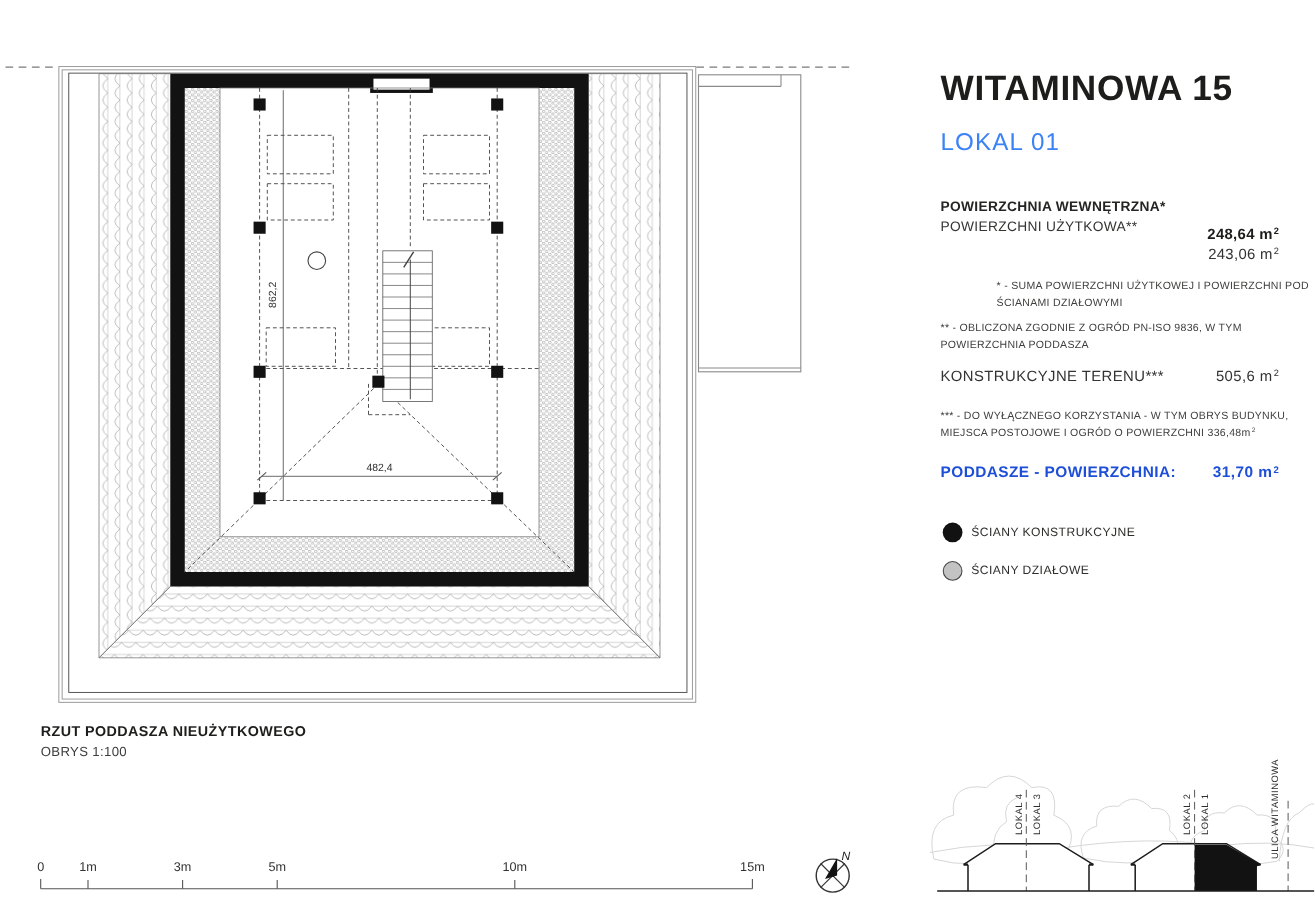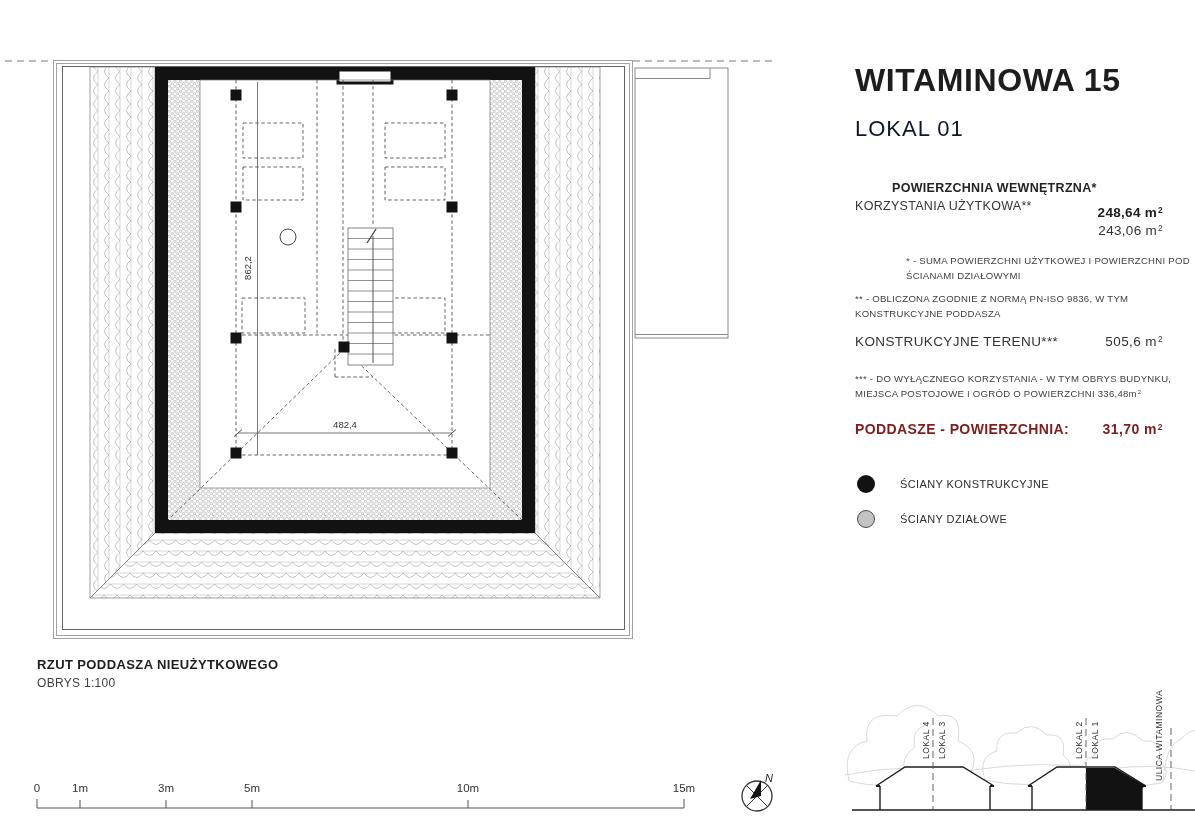--- a/index.html
+++ b/index.html
@@ -1,30 +1,30 @@
 <!DOCTYPE html>
 <html><head>
 <meta charset="utf-8">
 <style>
   html,body{margin:0;padding:0;background:#fff;}
   body{position:relative;width:1195px;height:820px;overflow:hidden;
        font-family:"Liberation Sans",sans-serif;color:#3e3e3d;}
   .abs{position:absolute;}
   .h1{font-size:32px;font-weight:700;letter-spacing:.6px;color:#1d1d1b;}
-  .h2{font-size:22px;font-weight:400;letter-spacing:1px;color:#0f172a;}
+  .h2{font-size:22px;font-weight:400;letter-spacing:1px;color:#3b82f6;}
   .lbl{font-size:12.5px;letter-spacing:.3px;color:#353534;}
   .lbl.b{font-weight:700;color:#242423;}
   .val{font-size:13.5px;letter-spacing:.3px;color:#333;}
   .val.b{font-weight:700;color:#1d1d1b;}
   .right{left:855px;width:308px;text-align:right;}
   .fn{font-size:9.6px;line-height:1.6;letter-spacing:.25px;color:#3e3e3d;width:320px;}
   .row-lg{font-size:13.5px;letter-spacing:.4px;color:#333;}
-  .row-xl{font-size:14px;font-weight:700;letter-spacing:.4px;color:#7f1d1d;}
+  .row-xl{font-size:14px;font-weight:700;letter-spacing:.4px;color:#1d4ed8;}
   .sup{font-size:.62em;position:relative;top:-.5em;padding-left:1px;}
-  .legend-row{display:flex;align-items:center;gap:25px;}
+  .legend-row{display:flex;align-items:center;gap:8px;}
   .legend-dot{width:18px;height:18px;border-radius:50%;flex:0 0 auto;}
   .legend-dot.solid{background:#121212;}
   .legend-dot.part{background:#c3c3c3;border:1.5px solid #4a4a4a;box-sizing:border-box;}
   .legend-lbl{font-size:11px;letter-spacing:.4px;color:#2e2e2d;}
   .dtitle{font-size:13px;font-weight:700;letter-spacing:.4px;color:#1d1d1b;}
   .dscale{font-size:12px;letter-spacing:.3px;color:#3e3e3d;}
   svg text{font-family:"Liberation Sans",sans-serif;}
 </style>
 </head>
 <body>
@@ -138,27 +138,27 @@
     <line x1="238" y1="433" x2="452" y2="433" stroke="#555" stroke-width="0.8"></line>
     <line x1="234" y1="436.5" x2="242" y2="429.5" stroke="#555" stroke-width="1"></line>
     <line x1="448" y1="436.5" x2="456" y2="429.5" stroke="#555" stroke-width="1"></line>
     <text x="345" y="428" font-size="9.5" fill="#333" text-anchor="middle">482,4</text>
   </g>
 </svg>
 
 <div class="abs h1" style="left:855px;top:62px">WITAMINOWA 15</div>
 <div class="abs h2" style="left:855px;top:116px">LOKAL 01</div>
 
-<div class="abs lbl b" style="left:892px;top:181px">POWIERZCHNIA WEWNĘTRZNA*</div>
-<div class="abs lbl" style="left:855px;top:199px">KORZYSTANIA UŻYTKOWA**</div>
+<div class="abs lbl b" style="left:855px;top:181px">POWIERZCHNIA WEWNĘTRZNA*</div>
+<div class="abs lbl" style="left:855px;top:199px">POWIERZCHNI UŻYTKOWA**</div>
 <div class="abs val b right" style="top:205px"><span>248,64 m</span><span class="sup">2</span></div>
 <div class="abs val right" style="top:223px"><span>243,06 m</span><span class="sup">2</span></div>
 
 <div class="abs fn" style="left:906px;top:253px">* - SUMA POWIERZCHNI UŻYTKOWEJ I POWIERZCHNI POD ŚCIANAMI DZIAŁOWYMI</div>
-<div class="abs fn" style="left:855px;top:291px">** - OBLICZONA ZGODNIE Z NORMĄ PN-ISO 9836, W TYM KONSTRUKCYJNE PODDASZA</div>
+<div class="abs fn" style="left:855px;top:291px">** - OBLICZONA ZGODNIE Z OGRÓD PN-ISO 9836, W TYM POWIERZCHNIA PODDASZA</div>
 
 <div class="abs row-lg" style="left:855px;top:334px">KONSTRUKCYJNE TERENU***</div>
 <div class="abs row-lg right" style="top:334px"><span>505,6 m</span><span class="sup">2</span></div>
 
 <div class="abs fn" style="left:855px;top:371px"><span>*** - DO WYŁĄCZNEGO KORZYSTANIA - W TYM OBRYS BUDYNKU, MIEJSCA POSTOJOWE I OGRÓD O POWIERZCHNI 336,48m</span><span class="sup">2</span></div>
 
 <div class="abs row-xl" style="left:855px;top:421px">PODDASZE - POWIERZCHNIA:</div>
 <div class="abs row-xl right" style="top:421px"><span>31,70 m</span><span class="sup">2</span></div>
 
 <div class="abs legend-row" style="left:857px;top:475px">

